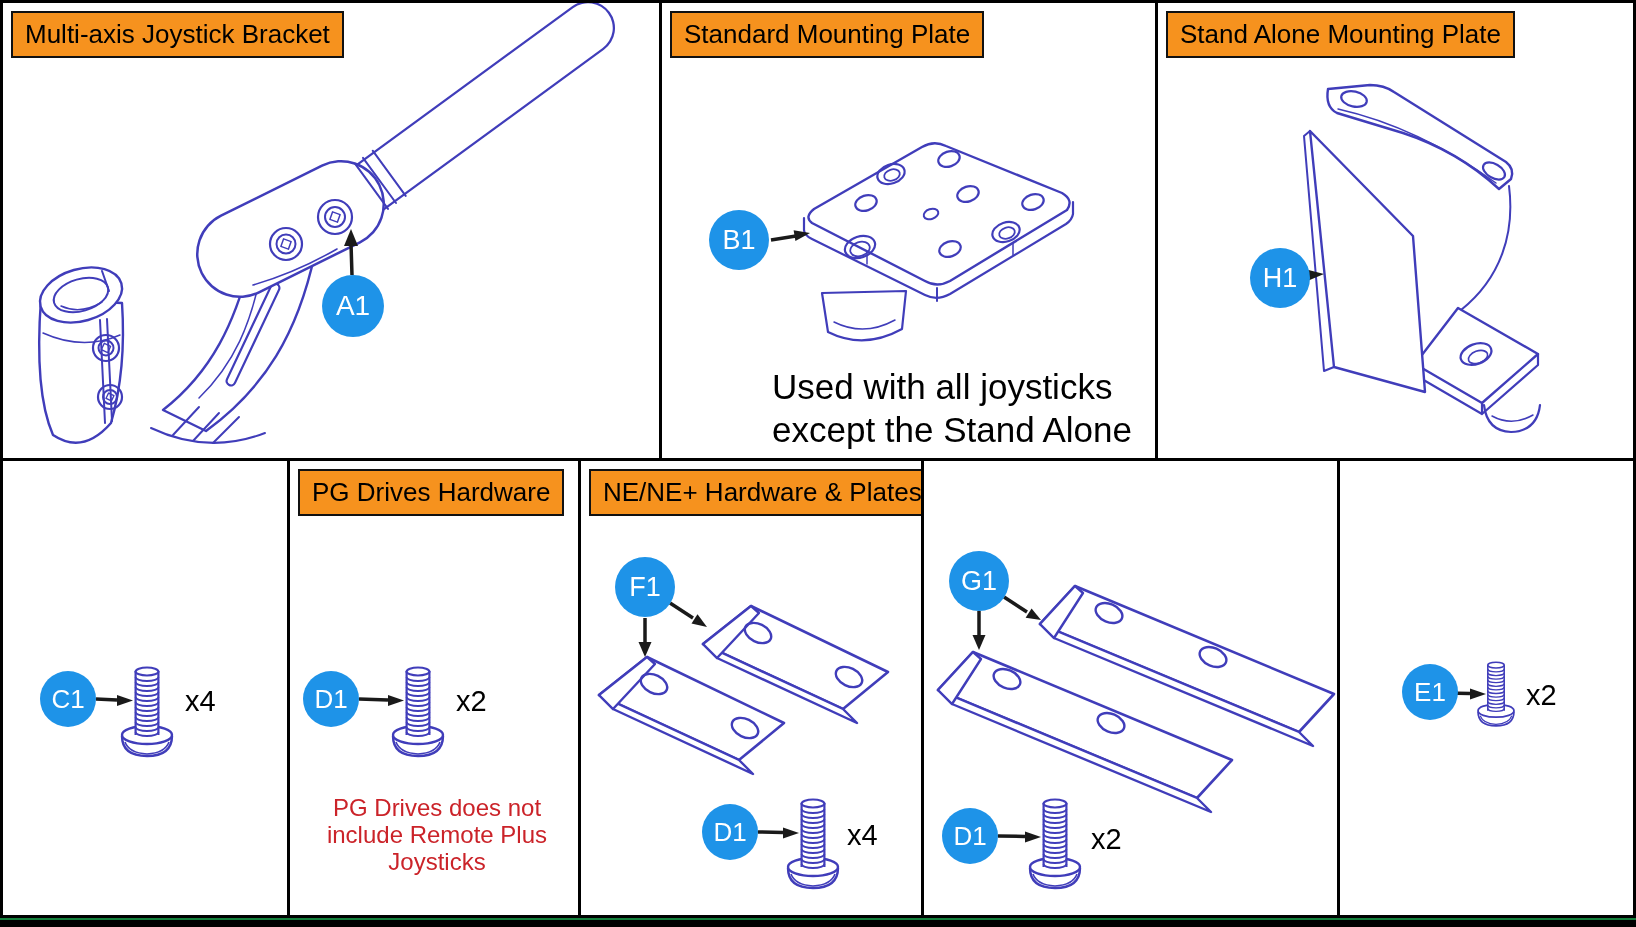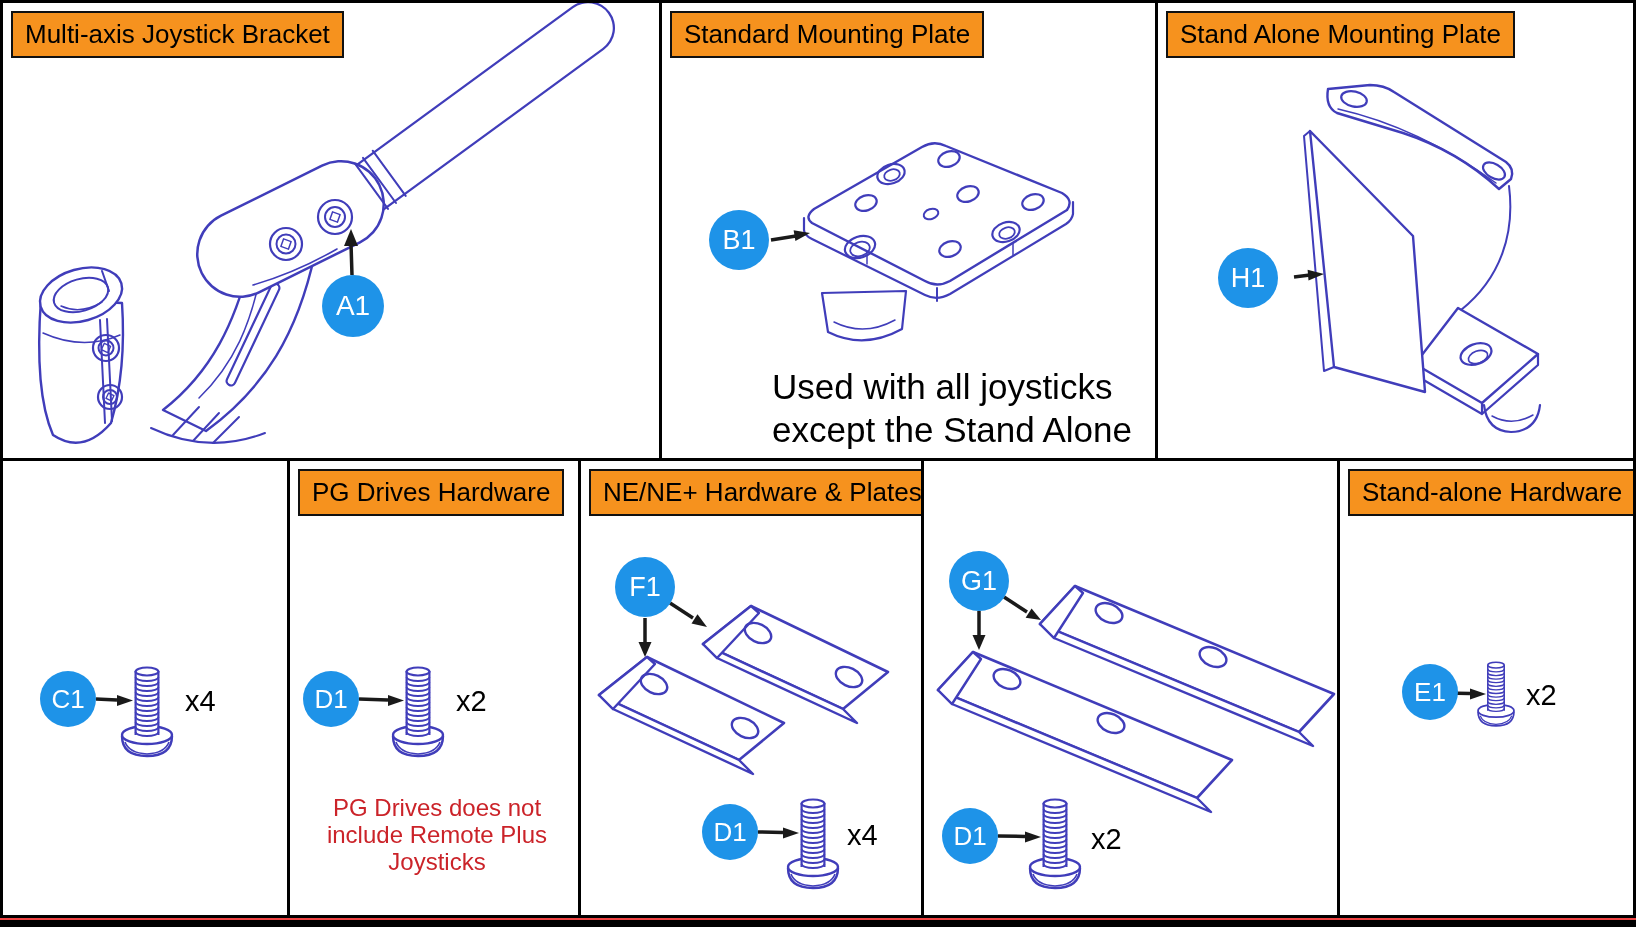--- a/index.html
+++ b/index.html
@@ -1,16 +1,16 @@
 <!DOCTYPE html>
 <html><head>
 <meta charset="utf-8">
 <style>
   html,body{margin:0;padding:0;background:#fff;font-family:"Liberation Sans",sans-serif;}
-  #stage{position:relative;width:1636px;height:927px;background:#ef4444;overflow:hidden;}
+  #stage{position:relative;width:1636px;height:927px;background:#15803d;overflow:hidden;}
   .panel{position:absolute;background:#fff;border:3px solid #000;box-sizing:border-box;overflow:hidden;}
   .panel svg{position:absolute;left:0;top:0;}
   .plabel{
     position:absolute;left:8px;top:8px;
     background:#F6921E;border:2.5px solid #111;
     padding:6px 12px;font-size:26px;color:#000;white-space:nowrap;z-index:5;
   }
   .callout{
     position:absolute;border-radius:50%;background:#1E93E8;color:#fff;
     display:flex;align-items:center;justify-content:center;
@@ -157,21 +157,21 @@
       <ellipse cx="196" cy="96" rx="13" ry="7.5" transform="rotate(12 196 96)" class="art" stroke-width="2.2"></ellipse>
       <ellipse cx="336" cy="168" rx="12" ry="7" transform="rotate(30 336 168)" class="art" stroke-width="2.2"></ellipse>
       <path d="M180,106 Q260,124 338,180" class="art" stroke-width="1.5"></path>
 
       <g>
         <line x1="136" y1="274" x2="152" y2="272" stroke="#1a1a1a" stroke-width="3.5"></line>
         <polygon points="166,271 150.5,277.6 149.6,266.7" fill="#1a1a1a"></polygon>
       </g>
     </svg>
     <div class="plabel">Stand Alone Mounting Plate</div>
-    <div class="callout co60" style="left:60px;top:245px">H1</div>
+    <div class="callout co60" style="left:92px;top:245px">H1</div>
   </section>
 
   <section class="panel" style="left:0;top:458px;width:290px;height:460px">
     <svg width="284" height="454" viewBox="0 0 284 454">
       <use href="#screw" x="112" y="202" width="64" height="96"></use>
       <g>
         <line x1="93" y1="238" x2="114" y2="239" stroke="#1a1a1a" stroke-width="3.5"></line>
         <polygon points="130,239.5 114,234 114,245" fill="#1a1a1a"></polygon>
       </g>
     </svg>
@@ -261,19 +261,18 @@
   </section>
 
   <section class="panel" style="left:1337px;top:458px;width:299px;height:460px">
     <svg width="293" height="454" viewBox="0 0 293 454">
       <use href="#screw" x="133" y="198" width="46" height="69"></use>
       <g>
         <line x1="105" y1="232" x2="130" y2="232.5" stroke="#1a1a1a" stroke-width="3.5"></line>
         <polygon points="146,233 130,227.5 130,238.5" fill="#1a1a1a"></polygon>
       </g>
     </svg>
-    <div class="plabel">Stand-alone Hardware</div>
     <div class="callout co56" style="left:62px;top:203px">E1</div>
     <div class="qty" style="left:186px;top:218px">x2</div>
   </section>
 
   <div id="bottombar"></div>
 </div>
 
 </body></html>

